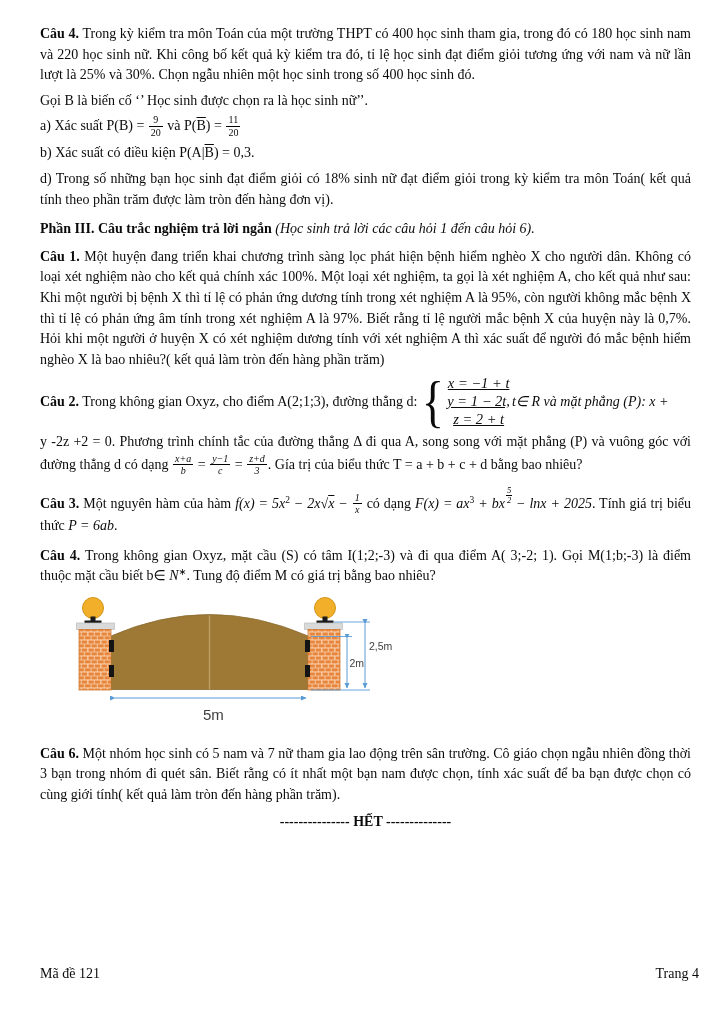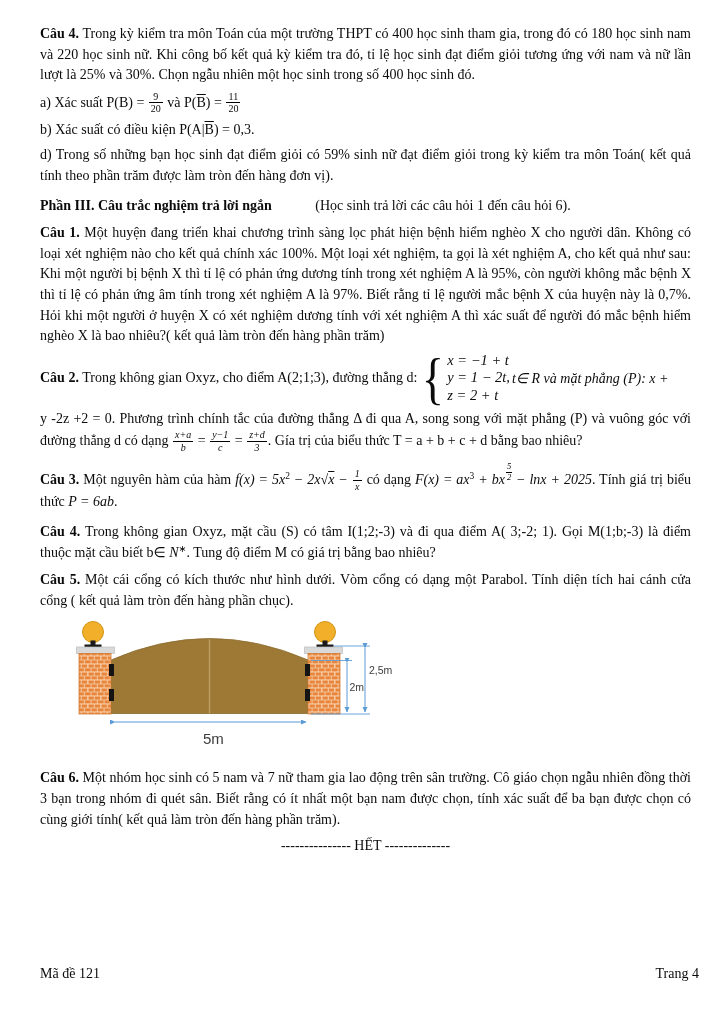--- a/index.html
+++ b/index.html
@@ -10,58 +10,59 @@
     font-family:"Liberation Serif", serif;
     color:#0b0b0b;
     overflow:hidden;
   }
   .content{padding:24px 34px 0 40px;}
   .para{margin:0 0 5px 0;text-align:justify;font-size:14px;line-height:20.6px;}
   .tight{margin-bottom:3px;}
   .qlabel{font-weight:bold;}
   .mline{margin:3px 0 5px 0;font-size:14px;line-height:20.6px;white-space:nowrap;}
   .heading-bold{font-weight:bold;}
-  .heading-italic{margin-left:40px;}
+  .heading-italic{font-style:italic;}
   .math{font-style:italic;}
   .ov{text-decoration:overline;}
   .frac{display:inline-block;vertical-align:-0.55em;text-align:center;font-size:10px;line-height:1.15;margin:0 1px;}
   .frac .num{display:block;border-bottom:0.8px solid #000;padding:0 2px;}
   .frac .den{display:block;padding:0 2px;}
   .supfrac{display:inline-block;vertical-align:0.55em;text-align:center;font-size:8.5px;line-height:1.1;margin-left:1px;}
   .supfrac .num{display:block;border-bottom:0.7px solid #000;padding:0 1px;}
   .supfrac .den{display:block;padding:0 1px;}
   sup.pw{font-size:9.5px;vertical-align:5px;line-height:0;}
   .sysrow{display:flex;align-items:center;margin:2px 0 4px 0;font-size:14px;}
   .sys{display:inline-flex;align-items:center;margin:0 2px;}
   .sys .brace{font-size:58px;line-height:0.85;font-weight:400;transform:scaleX(0.8);}
-  .sys .rows{display:inline-flex;flex-direction:column;align-items:flex-start;line-height:1.22;font-size:14.5px;}
-  .het{margin:8px 0 0 0;text-align:center;font-weight:normal;font-size:14px;}
+  .sys .rows{display:inline-flex;flex-direction:column;align-items:center;line-height:1.22;font-size:14.5px;text-decoration:underline;}
+  .het{margin:8px 0 0 0;text-align:center;font-weight:bold;font-size:14px;}
   .figwrap{position:relative;margin:4px 0 10px 35px;width:330px;height:140px;}
   .footer{position:absolute;left:40px;right:26px;top:966px;display:flex;justify-content:space-between;font-size:14px;}
   .cau6{margin-top:12px;}
 </style>
 </head>
 <body>
 
 <div class="page">
   <div class="content">
 
     <p class="para"><span class="qlabel">Câu 4.</span> <span>Trong kỳ kiểm tra môn Toán của một trường THPT có 400 học sinh tham gia, trong đó có 180 học sinh nam và 220 học sinh nữ. Khi công bố kết quả kỳ kiểm tra đó, tỉ lệ học sinh đạt điểm giỏi tương ứng với nam và nữ lần lượt là 25% và 30%. Chọn ngẫu nhiên một học sinh trong số 400 học sinh đó.</span></p>
 
+    <p class="para tight">Gọi B là biến cố ‘’ Học sinh được chọn ra là học sinh nữ’’.</p>
 
     <div class="mline">
       <span>a) Xác suất P(B) = </span><span class="frac"><span class="num">9</span><span class="den">20</span></span><span> và P(</span><span class="ov">B</span><span>) = </span><span class="frac"><span class="num">11</span><span class="den">20</span></span>
     </div>
 
     <div class="mline">
       <span>b) Xác suất có điều kiện P(A|</span><span class="ov">B</span><span>) = 0,3.</span>
     </div>
 
 
-    <p class="para" style="margin-top:4px">d) Trong số những bạn học sinh đạt điểm giỏi có 59% sinh nữ đạt điểm giỏi trong kỳ kiểm tra môn Toán( kết quả tính theo phần trăm được làm tròn đến hàng đơn vị).</p>
+    <p class="para" style="margin-top:4px">d) Trong số những bạn học sinh đạt điểm giỏi có 18% sinh nữ đạt điểm giỏi trong kỳ kiểm tra môn Toán( kết quả tính theo phần trăm được làm tròn đến hàng đơn vị).</p>
 
     <p class="para" style="margin-top:9px"><span class="heading-bold">Phần III. Câu trắc nghiệm trả lời ngắn </span><span class="heading-italic">(Học sinh trả lời các câu hỏi 1 đến câu hỏi 6).</span></p>
 
     <p class="para" style="margin-top:7px"><span class="qlabel">Câu 1.</span> <span>Một huyện đang triển khai chương trình sàng lọc phát hiện bệnh hiểm nghèo X cho người dân. Không có loại xét nghiệm nào cho kết quả chính xác 100%. Một loại xét nghiệm, ta gọi là xét nghiệm A, cho kết quả như sau: Khi một người bị bệnh X thì tỉ lệ có phản ứng dương tính trong xét nghiệm A là 95%, còn người không mắc bệnh X thì tỉ lệ có phản ứng âm tính trong xét nghiệm A là 97%. Biết rằng tỉ lệ người mắc bệnh X của huyện này là 0,7%. Hỏi khi một người ở huyện X có xét nghiệm dương tính với xét nghiệm A thì xác suất để người đó mắc bệnh hiểm nghèo X là bao nhiêu?( kết quả làm tròn đến hàng phần trăm)</span></p>
 
     <div class="sysrow">
       <span><span class="qlabel">Câu 2.</span> <span>Trong không gian Oxyz, cho điểm A(2;1;3), đường thẳng d: </span></span>
         <span class="sys">
           <span class="brace">{</span>
           <span class="rows">
@@ -71,21 +72,20 @@
           </span>
         </span>
         <span class="math">t∈ R và mặt phẳng (P): x +</span>
     </div>
     <p class="para"><span>y -2z +2 = 0. Phương trình chính tắc của đường thẳng Δ đi qua A, song song với mặt phẳng (P) và vuông góc với đường thẳng d có dạng </span><span class="frac math"><span class="num">x+a</span><span class="den">b</span></span><span> = </span><span class="frac math"><span class="num">y−1</span><span class="den">c</span></span><span> = </span><span class="frac math"><span class="num">z+d</span><span class="den">3</span></span><span>. Gía trị của biểu thức T = a + b + c + d bằng bao nhiêu?</span></p>
 
     <p class="para" style="margin-top:9px"><span class="qlabel">Câu 3.</span> <span>Một nguyên hàm của hàm </span><span class="math">f(x) = 5x</span><sup class="pw">2</sup><span class="math"> − 2x</span><span class="math">√</span><span class="math ov">x</span><span class="math"> − </span><span class="frac math"><span class="num">1</span><span class="den">x</span></span><span> có dạng </span><span class="math">F(x) = ax</span><sup class="pw">3</sup><span class="math"> + bx</span><span class="supfrac math"><span class="num">5</span><span class="den">2</span></span><span class="math"> − lnx + 2025</span><span>. Tính giá trị biểu thức </span><span class="math">P = 6ab</span><span>.</span></p>
 
     <p class="para" style="margin-top:9px"><span class="qlabel">Câu 4.</span> <span>Trong không gian Oxyz, mặt cầu (S) có tâm I(1;2;-3) và đi qua điểm A( 3;-2; 1). Gọi M(1;b;-3) là điểm thuộc mặt cầu biết b∈ </span><span class="math">N</span><sup class="pw">∗</sup><span>. Tung độ điểm M có giá trị bằng bao nhiêu?</span></p>
 
-    <p class="para" style="margin-top:7px"><span class="qlabel">Câu 5.</span> <span>Một cái cổng có kích thước như hình dưới. Vòm cổng có dạng một Parabol. Tính diện tích hai cánh cửa cổng ( kết quả làm tròn đến hàng phần chục).</span></p>
 
     <div class="figwrap">
       <svg width="330" height="140" viewBox="0 0 330 140">
         <defs>
           <pattern id="bricks" width="13" height="8" patternUnits="userSpaceOnUse">
             <rect width="13" height="8" fill="#f6c79e"></rect>
             <rect x="0.6" y="0.6" width="5.2" height="2.9" fill="#e8853b"></rect>
             <rect x="6.8" y="0.6" width="5.2" height="2.9" fill="#e8853b"></rect>
             <rect x="-2.6" y="4.4" width="5.2" height="2.9" fill="#e8853b"></rect>
             <rect x="3.6" y="4.4" width="5.2" height="2.9" fill="#e8853b"></rect>

